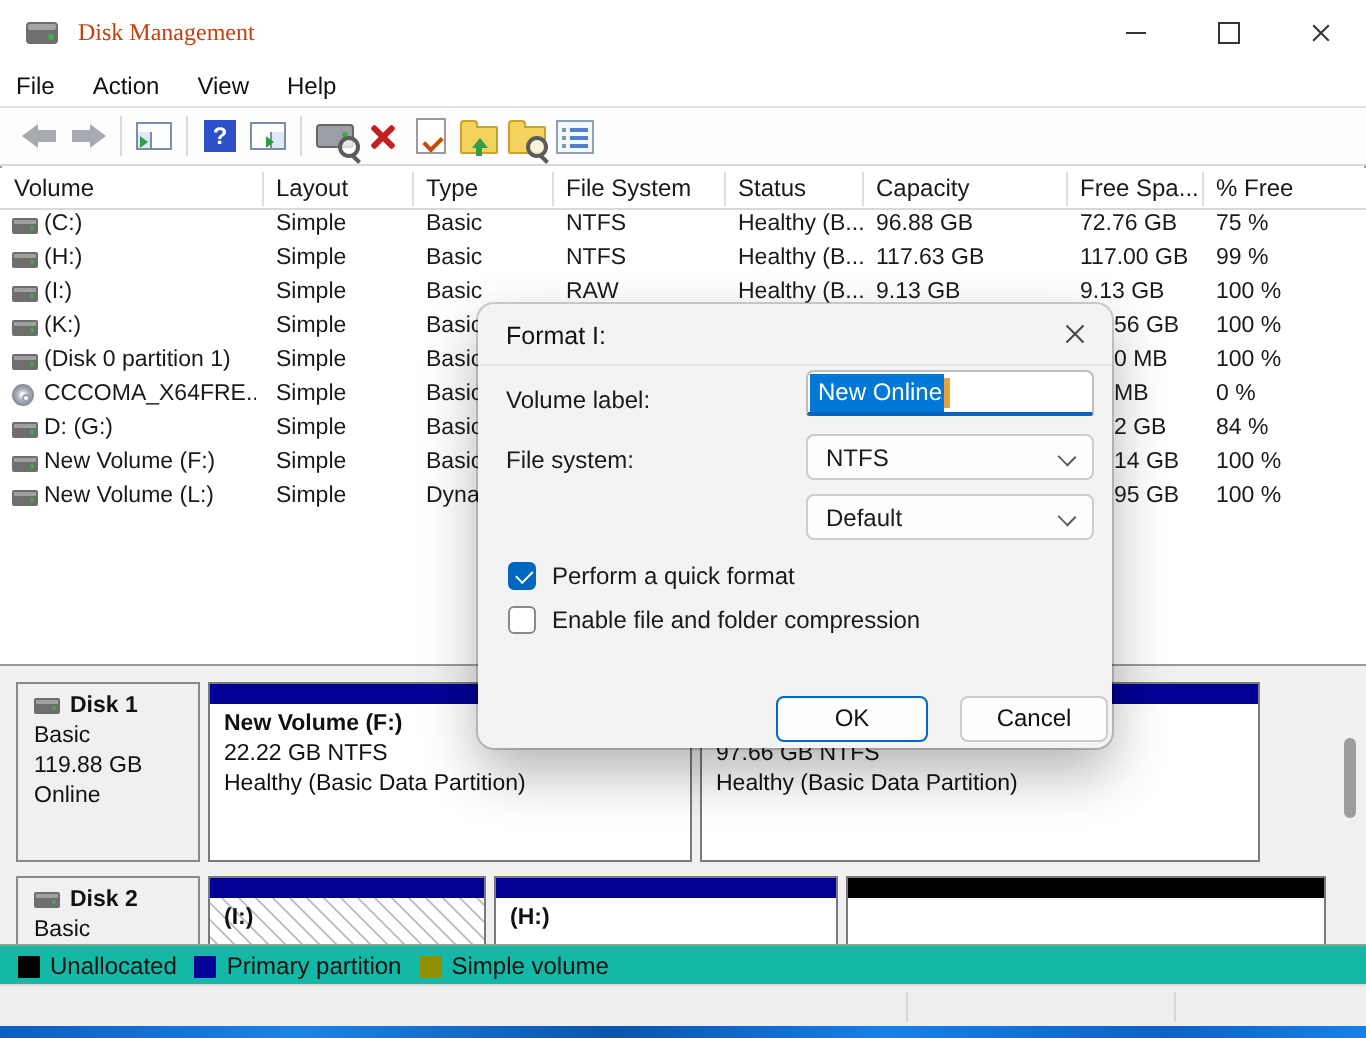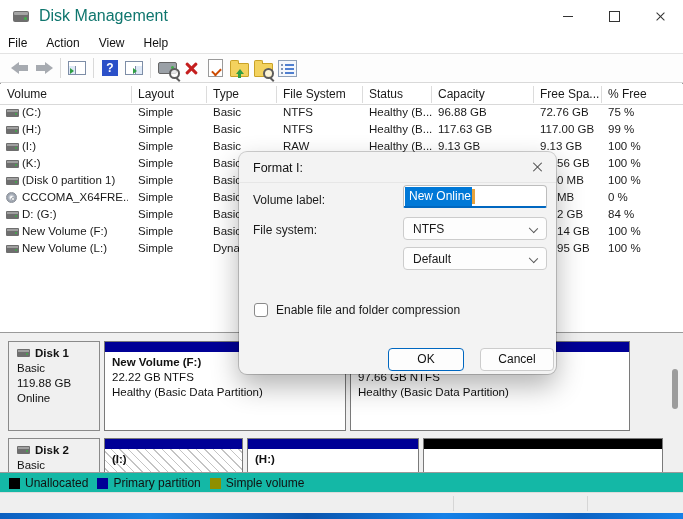--- a/index.html
+++ b/index.html
@@ -4,21 +4,21 @@
 <style>
   html,body{margin:0;padding:0;}
   body{font-family:"Liberation Sans",sans-serif;background:#dcdcdc;}
   .screen{position:relative;width:683px;height:519px;background:#ffffff;overflow:hidden;
           box-shadow:inset 0 0 0 1px #9a9a9a;}
   
   .titlebar{position:absolute;left:0;top:0;right:0;height:32px;background:#ffffff;display:flex;align-items:center;}
   .app-ico{width:16px;height:11px;background:#6e6e6e;border-radius:2px;margin:0 10px 0 13px;position:relative;}
   .app-ico:before{content:"";position:absolute;left:1px;top:1px;right:1px;height:3px;background:#a5a5a5;border-radius:1px;}
   .app-ico:after{content:"";position:absolute;right:2px;bottom:2px;width:3px;height:3px;background:#3fae49;border-radius:50%;}
-  .title-text{font-size:16px;color:#0f766e;}
+  .title-text{font-size:12px;color:#c2410c;font-family:Liberation Serif, serif;}
   .win-controls{position:absolute;right:0;top:0;height:32px;display:flex;}
   .wc{width:46px;height:32px;display:flex;align-items:center;justify-content:center;position:relative;}
   .min-glyph{width:10px;height:0;border-top:1px solid #333;}
   .max-glyph{width:9px;height:9px;border:1px solid #333;}
   .close-glyph{width:11px;height:11px;position:relative;}
   .close-glyph:before,.close-glyph:after{content:"";position:absolute;left:5px;top:0;width:1px;height:11px;background:#333;}
   .close-glyph:before{transform:rotate(45deg);}
   .close-glyph:after{transform:rotate(-45deg);}
   
   .menubar{position:absolute;left:0;top:32px;right:0;height:21px;background:#ffffff;display:flex;align-items:center;font-size:12px;color:#111;}
@@ -433,20 +433,24 @@
     <div class="combo" style="top:65px">
       <span>NTFS</span>
       <span class="chev"></span>
     </div>
 
     <div class="combo" style="top:95px">
       <span>Default</span>
       <span class="chev"></span>
     </div>
 
+    <div class="cbrow" style="top:129px">
+      <span class="cbox checked"></span>
+      <span>Perform a quick format</span>
+    </div>
     <div class="cbrow" style="top:151px">
       <span class="cbox un"></span>
       <span>Enable file and folder compression</span>
     </div>
 
     <div class="dbtn ok">OK</div>
     <div class="dbtn cancel">Cancel</div>
   </div>
 </div>
 

